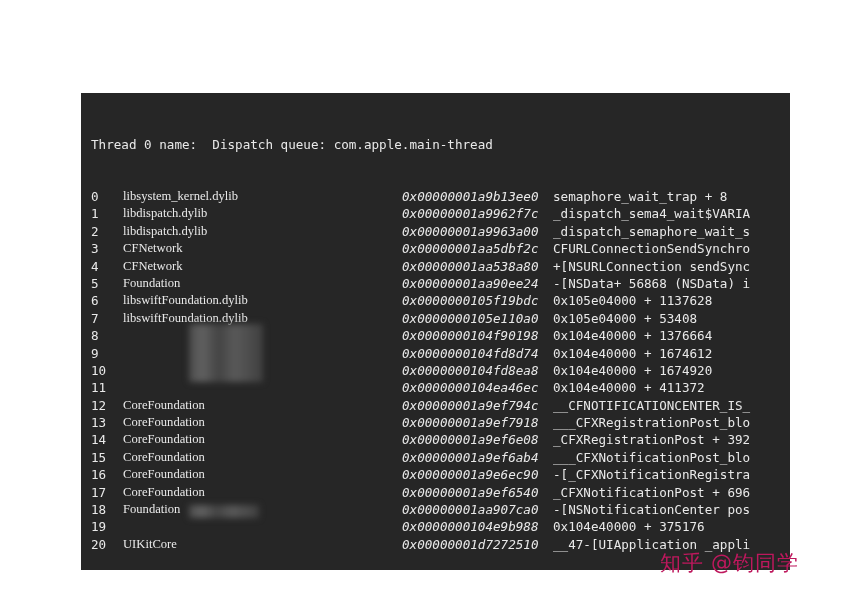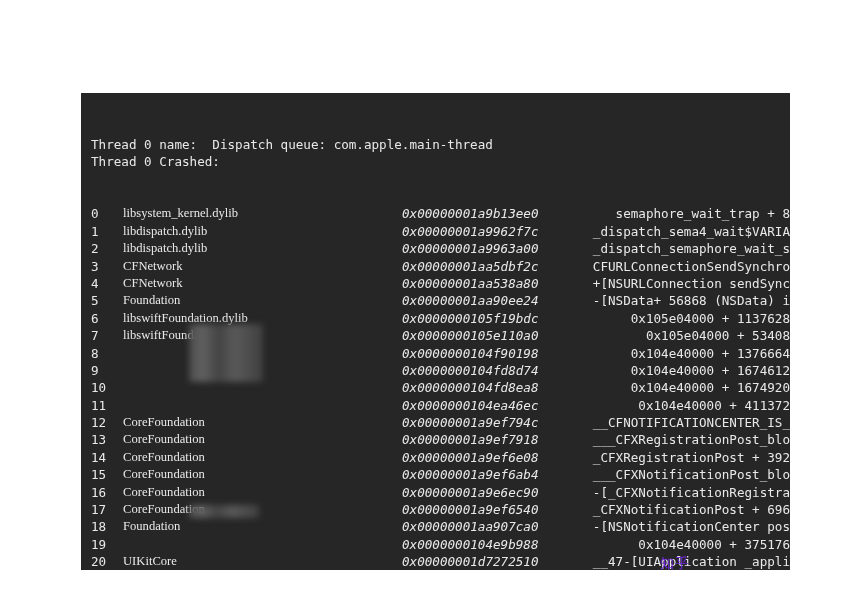--- a/index.html
+++ b/index.html
@@ -65,21 +65,20 @@
   }
   .col-addr {
     flex: 0 0 151px;
     white-space: pre;
     font-style: italic;
   }
   .col-sym {
     flex: 1 1 auto;
     white-space: pre;
     overflow: hidden;
-    text-align: right;
   }
 
   
   .redact {
     position: absolute;
     background:
       linear-gradient(to right,
         rgba(120,120,120,0.30) 0%,
         rgba(150,150,150,0.42) 18%,
         rgba(95,95,95,0.25) 40%,
@@ -104,38 +103,39 @@
     height: 13px;
   }
 
   #watermark {
     position: absolute;
     left: 660px;
     top: 549px;
     width: 180px;
     height: 30px;
     display: flex;
-    align-items: center;
+    align-items: flex-start;
     justify-content: flex-start;
-    color: #6d28d9;
+    color: #be185d;
     font-family: "DejaVu Sans", sans-serif;
-    font-size: 14px;
+    font-size: 21px;
     letter-spacing: 1px;
     white-space: nowrap;
     user-select: none;
   }
   #watermark .wm-logo { margin-right: 7px; }
 </style>
 </head>
 <body>
 
 <div id="crash-panel">
   <div class="log-lines">
-    <div id="header-lines"><div class="hdr-line">Thread 0 name:  Dispatch queue: com.apple.main-thread</div><div class="hdr-line">Thread 0 Crashed:</div></div>
+    <div id="header-lines"><div class="hdr-line">Thread 0 name:  Dispatch queue: com.apple.main-thread</div></div>
     <div id="frame-rows"><div class="frame-row"><span class="col-idx">0</span><span class="col-bin">libsystem_kernel.dylib</span><span class="col-addr">0x00000001a9b13ee0</span><span class="col-sym">semaphore_wait_trap + 8</span></div><div class="frame-row"><span class="col-idx">1</span><span class="col-bin">libdispatch.dylib</span><span class="col-addr">0x00000001a9962f7c</span><span class="col-sym">_dispatch_sema4_wait$VARIA</span></div><div class="frame-row"><span class="col-idx">2</span><span class="col-bin">libdispatch.dylib</span><span class="col-addr">0x00000001a9963a00</span><span class="col-sym">_dispatch_semaphore_wait_s</span></div><div class="frame-row"><span class="col-idx">3</span><span class="col-bin">CFNetwork</span><span class="col-addr">0x00000001aa5dbf2c</span><span class="col-sym">CFURLConnectionSendSynchro</span></div><div class="frame-row"><span class="col-idx">4</span><span class="col-bin">CFNetwork</span><span class="col-addr">0x00000001aa538a80</span><span class="col-sym">+[NSURLConnection sendSync</span></div><div class="frame-row"><span class="col-idx">5</span><span class="col-bin">Foundation</span><span class="col-addr">0x00000001aa90ee24</span><span class="col-sym">-[NSData+ 56868 (NSData) i</span></div><div class="frame-row"><span class="col-idx">6</span><span class="col-bin">libswiftFoundation.dylib</span><span class="col-addr">0x0000000105f19bdc</span><span class="col-sym">0x105e04000 + 1137628</span></div><div class="frame-row"><span class="col-idx">7</span><span class="col-bin">libswiftFoundation.dylib</span><span class="col-addr">0x0000000105e110a0</span><span class="col-sym">0x105e04000 + 53408</span></div><div class="frame-row"><span class="col-idx">8</span><span class="col-bin"></span><span class="col-addr">0x0000000104f90198</span><span class="col-sym">0x104e40000 + 1376664</span></div><div class="frame-row"><span class="col-idx">9</span><span class="col-bin"></span><span class="col-addr">0x0000000104fd8d74</span><span class="col-sym">0x104e40000 + 1674612</span></div><div class="frame-row"><span class="col-idx">10</span><span class="col-bin"></span><span class="col-addr">0x0000000104fd8ea8</span><span class="col-sym">0x104e40000 + 1674920</span></div><div class="frame-row"><span class="col-idx">11</span><span class="col-bin"></span><span class="col-addr">0x0000000104ea46ec</span><span class="col-sym">0x104e40000 + 411372</span></div><div class="frame-row"><span class="col-idx">12</span><span class="col-bin">CoreFoundation</span><span class="col-addr">0x00000001a9ef794c</span><span class="col-sym">__CFNOTIFICATIONCENTER_IS_</span></div><div class="frame-row"><span class="col-idx">13</span><span class="col-bin">CoreFoundation</span><span class="col-addr">0x00000001a9ef7918</span><span class="col-sym">___CFXRegistrationPost_blo</span></div><div class="frame-row"><span class="col-idx">14</span><span class="col-bin">CoreFoundation</span><span class="col-addr">0x00000001a9ef6e08</span><span class="col-sym">_CFXRegistrationPost + 392</span></div><div class="frame-row"><span class="col-idx">15</span><span class="col-bin">CoreFoundation</span><span class="col-addr">0x00000001a9ef6ab4</span><span class="col-sym">___CFXNotificationPost_blo</span></div><div class="frame-row"><span class="col-idx">16</span><span class="col-bin">CoreFoundation</span><span class="col-addr">0x00000001a9e6ec90</span><span class="col-sym">-[_CFXNotificationRegistra</span></div><div class="frame-row"><span class="col-idx">17</span><span class="col-bin">CoreFoundation</span><span class="col-addr">0x00000001a9ef6540</span><span class="col-sym">_CFXNotificationPost + 696</span></div><div class="frame-row"><span class="col-idx">18</span><span class="col-bin">Foundation</span><span class="col-addr">0x00000001aa907ca0</span><span class="col-sym">-[NSNotificationCenter pos</span></div><div class="frame-row"><span class="col-idx">19</span><span class="col-bin"></span><span class="col-addr">0x0000000104e9b988</span><span class="col-sym">0x104e40000 + 375176</span></div><div class="frame-row"><span class="col-idx">20</span><span class="col-bin">UIKitCore</span><span class="col-addr">0x00000001d7272510</span><span class="col-sym">__47-[UIApplication _appli</span></div></div>
   </div>
   <div class="redact" id="redact-block-a"></div>
   <div class="redact" id="redact-block-b"></div>
 </div>
 
 <div id="watermark">
   <span class="wm-logo">知乎</span>
+  <span class="wm-handle">@钧同学</span>
 </div>
 
 </body></html>

